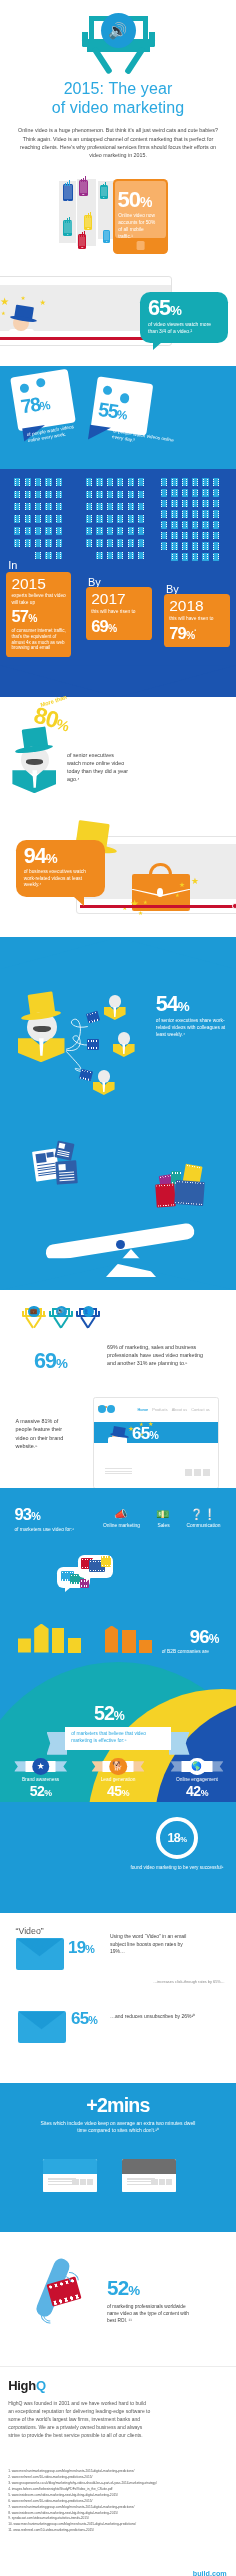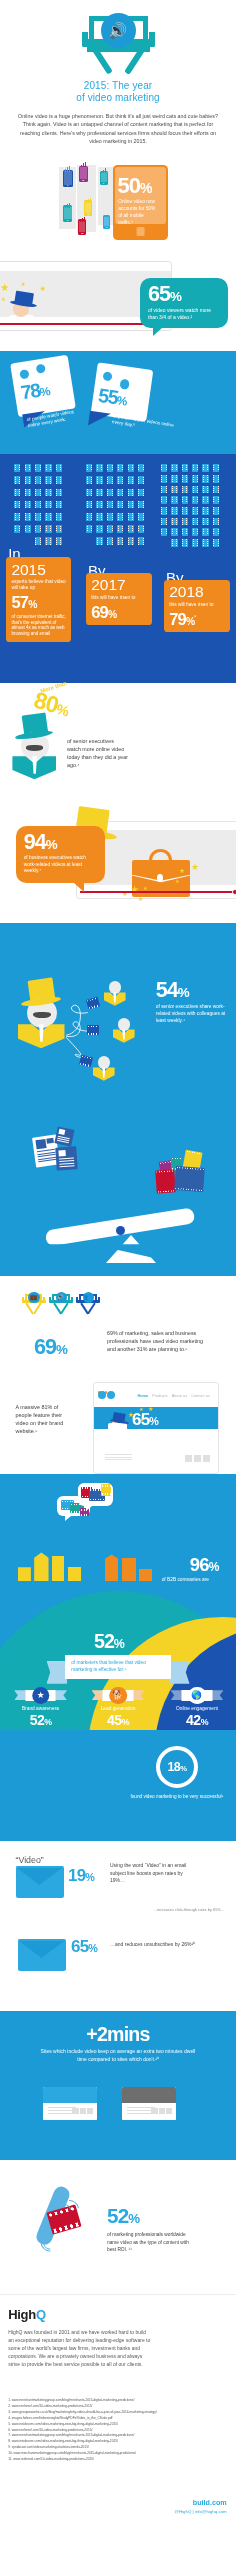--- a/index.html
+++ b/index.html
@@ -20,21 +20,21 @@
   .chair-seat3 { position:absolute; left:69px; top:17.5px; width:6.2px; height:10.3px; background:#14AAB4;}
   .chair-bar  { position:absolute; left:7.2px; top:32px; width:63px; height:5.7px; background:#14AAB4;}
   .chair-leg1 { position:absolute; left:11.3px; top:34px; width:5.7px; height:30px; background:#14AAB4;
     transform-origin:top center; transform:rotate(-33deg); border-radius:2.6px;}
   .chair-leg2 { position:absolute; left:60px; top:34px; width:5.7px; height:30px; background:#14AAB4;
     transform-origin:top center; transform:rotate(33deg); border-radius:2.6px;}
   .mega-circle { position:absolute; left:21px; top:-1px; width:35px; height:35px; border-radius:50%;
     background:#1C9AD6; z-index:3; }
   .mega-glyph { position:absolute; left:50%; top:50%; transform:translate(-50%,-50%);
     color:#fff; font-size:15.5px; line-height:1; }
-  .title { color:#2BA8E0; font-size:10px; font-weight:300; line-height:1.18; margin-top:4.1px; letter-spacing:0.1px;}
+  .title { color:#2BA8E0; font-size:16px; font-weight:300; line-height:1.18; margin-top:4.1px; letter-spacing:0.1px;}
   .intro { color:#4a4a4a; font-size:5.3px; line-height:1.55; width:201px; margin:8.2px auto 0; text-align:center;}
 
   
   .sec-mobile { position:relative; height:103px; margin-top:10.3px; }
   .grey-panel { position:absolute; background:#ebebeb; }
   .tiny-phone { position:absolute; border-radius:1.5px; }
   .tiny-phone .scr { position:absolute; left:0.8px; top:1.5px; right:0.8px; bottom:2.6px; background:rgba(255,255,255,.22);}
   .tiny-phone .hm  { position:absolute; left:50%; transform:translateX(-50%); bottom:0.8px; width:1.5px;height:1px; background:rgba(255,255,255,.7);}
   .sigbar { position:absolute; }
   .sigbar i { display:inline-block; width:1px; background:currentColor; vertical-align:bottom; margin-right:0.8px;}
@@ -80,21 +80,21 @@
   
   .sec-years { background:#1B54B0; position:relative; padding-bottom:0; }
   .filmgrid { display:flex; justify-content:space-around; padding:8.2px 7.2px 0; }
   .film-col { display:flex; flex-wrap:wrap; width:62px; }
   .film { width:6.2px; height:7.7px; background:#2BA8E0; margin:1.5px 2.1px; position:relative; border-radius:0.5px;}
   .film:before,.film:after{content:"";position:absolute;top:0.5px;bottom:0.5px;width:1px;
     background:repeating-linear-gradient(#fff 0 1px,transparent 1px 2.1px);}
   .film:before{left:0.5px;} .film:after{right:0.5px;}
   .yearwrap { position:relative; height:103px; }
   .ybox { position:absolute; background:#F08A1E; border-radius:3.6px; color:#fff; padding:4.1px 5.2px 5.2px; }
-  .ylabel { position:absolute; color:#fff; font-size:15px; font-weight:300; }
+  .ylabel { position:absolute; color:#fff; font-size:11px; font-weight:300; }
   .ybox .yr { font-size:15.5px; font-weight:300; line-height:1; }
   .ybox .t  { font-size:4.8px; line-height:1.3; margin-top:2.1px;}
   .ybox .pc { font-size:16.5px; font-weight:bold; letter-spacing:-0.8px; margin-top:2.6px; line-height:1;}
   .ybox .pc span { font-size:10.3px; }
   .ybox .t2 { font-size:4.5px; line-height:1.3; margin-top:3.1px;}
   .chev { height:32px; background:#1B54B0;
     clip-path:polygon(0 0,100% 0,100% 0,50% 100%,0 0); }
 
   
   .sec-80 { position:relative; height:129px; padding-top:5.2px;}
@@ -754,20 +754,36 @@
             <i></i>
             <i></i>
             <i></i>
           </div>
         <div class="blocks" style="bottom:10.3px;"><i></i><i></i><i></i></div>
       </div>
     </div>
   </div>
 
   <div class="sec-93">
+    <div style="position:relative;height:57px;">
+      <div class="n93"><em style="font-style:normal">93</em><span>%</span></div>
+      <div class="cap93">of marketers use video for:⁶</div>
+      <div class="usefor" style="left:97px;width:49px;">
+        <div style="font-size:10.8px;margin-bottom:2.1px;">📣</div>
+        <span>Online marketing</span>
+      </div>
+      <div class="usefor" style="left:150px;width:27px;">
+        <div style="font-size:10.8px;margin-bottom:2.1px;">💵</div>
+        <span>Sales</span>
+      </div>
+      <div class="usefor" style="left:179px;width:49px;">
+        <div style="font-size:10.8px;margin-bottom:2.1px;">❔❕</div>
+        <span>Communication</span>
+      </div>
+    </div>
     <div style="position:relative;height:98px;">
       <div class="chat" style="left:57px;top:12.4px;width:33px;height:20.6px;">
         <div class="reel" style="left:4.1px;top:4.1px;width:13.4px;height:10.3px;background:#2BA8E0;"></div>
         <div class="reel" style="left:13.4px;top:7.2px;width:13.4px;height:10.3px;background:#1BA39C;"></div>
         <div class="reel" style="left:23px;top:12.4px;width:9.3px;height:8.2px;background:#9B2D8B;"></div>
       </div>
       <div class="chat" style="left:78px;top:0px;width:35px;height:23px;">
         <div class="reel" style="left:3.1px;top:3.1px;width:12.4px;height:11.3px;background:#C8102E;"></div>
         <div class="reel" style="left:11.3px;top:5.2px;width:15.5px;height:12.4px;background:#2F5FA8;"></div>
         <div class="reel" style="left:23px;top:1px;width:10.3px;height:11.3px;background:#F5D226;"></div>

